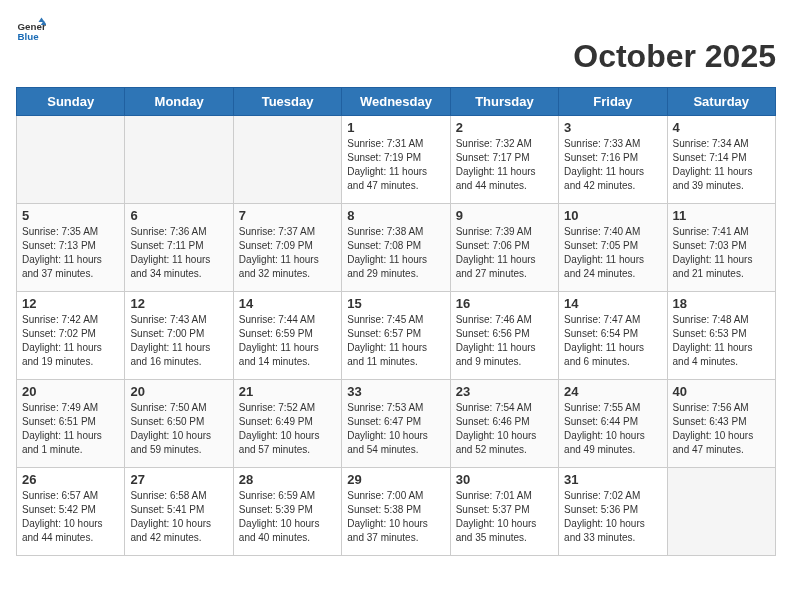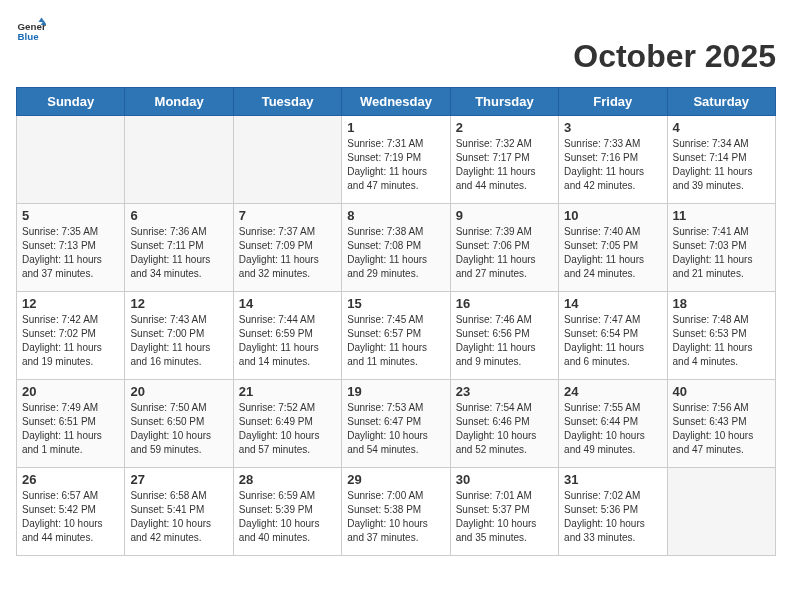--- a/index.html
+++ b/index.html
@@ -203,21 +203,21 @@
         </td>
         <td class="shaded">
           <span class="day-number">20</span>
           <div class="day-info">Sunrise: 7:50 AM<br>Sunset: 6:50 PM<br>Daylight: 10 hours<br>and 59 minutes.</div>
         </td>
         <td class="shaded">
           <span class="day-number">21</span>
           <div class="day-info">Sunrise: 7:52 AM<br>Sunset: 6:49 PM<br>Daylight: 10 hours<br>and 57 minutes.</div>
         </td>
         <td class="shaded">
-          <span class="day-number">19</span>
+          <span class="day-number">33</span>
           <div class="day-info">Sunrise: 7:53 AM<br>Sunset: 6:47 PM<br>Daylight: 10 hours<br>and 54 minutes.</div>
         </td>
         <td class="shaded">
           <span class="day-number">23</span>
           <div class="day-info">Sunrise: 7:54 AM<br>Sunset: 6:46 PM<br>Daylight: 10 hours<br>and 52 minutes.</div>
         </td>
         <td class="shaded">
           <span class="day-number">24</span>
           <div class="day-info">Sunrise: 7:55 AM<br>Sunset: 6:44 PM<br>Daylight: 10 hours<br>and 49 minutes.</div>
         </td>

